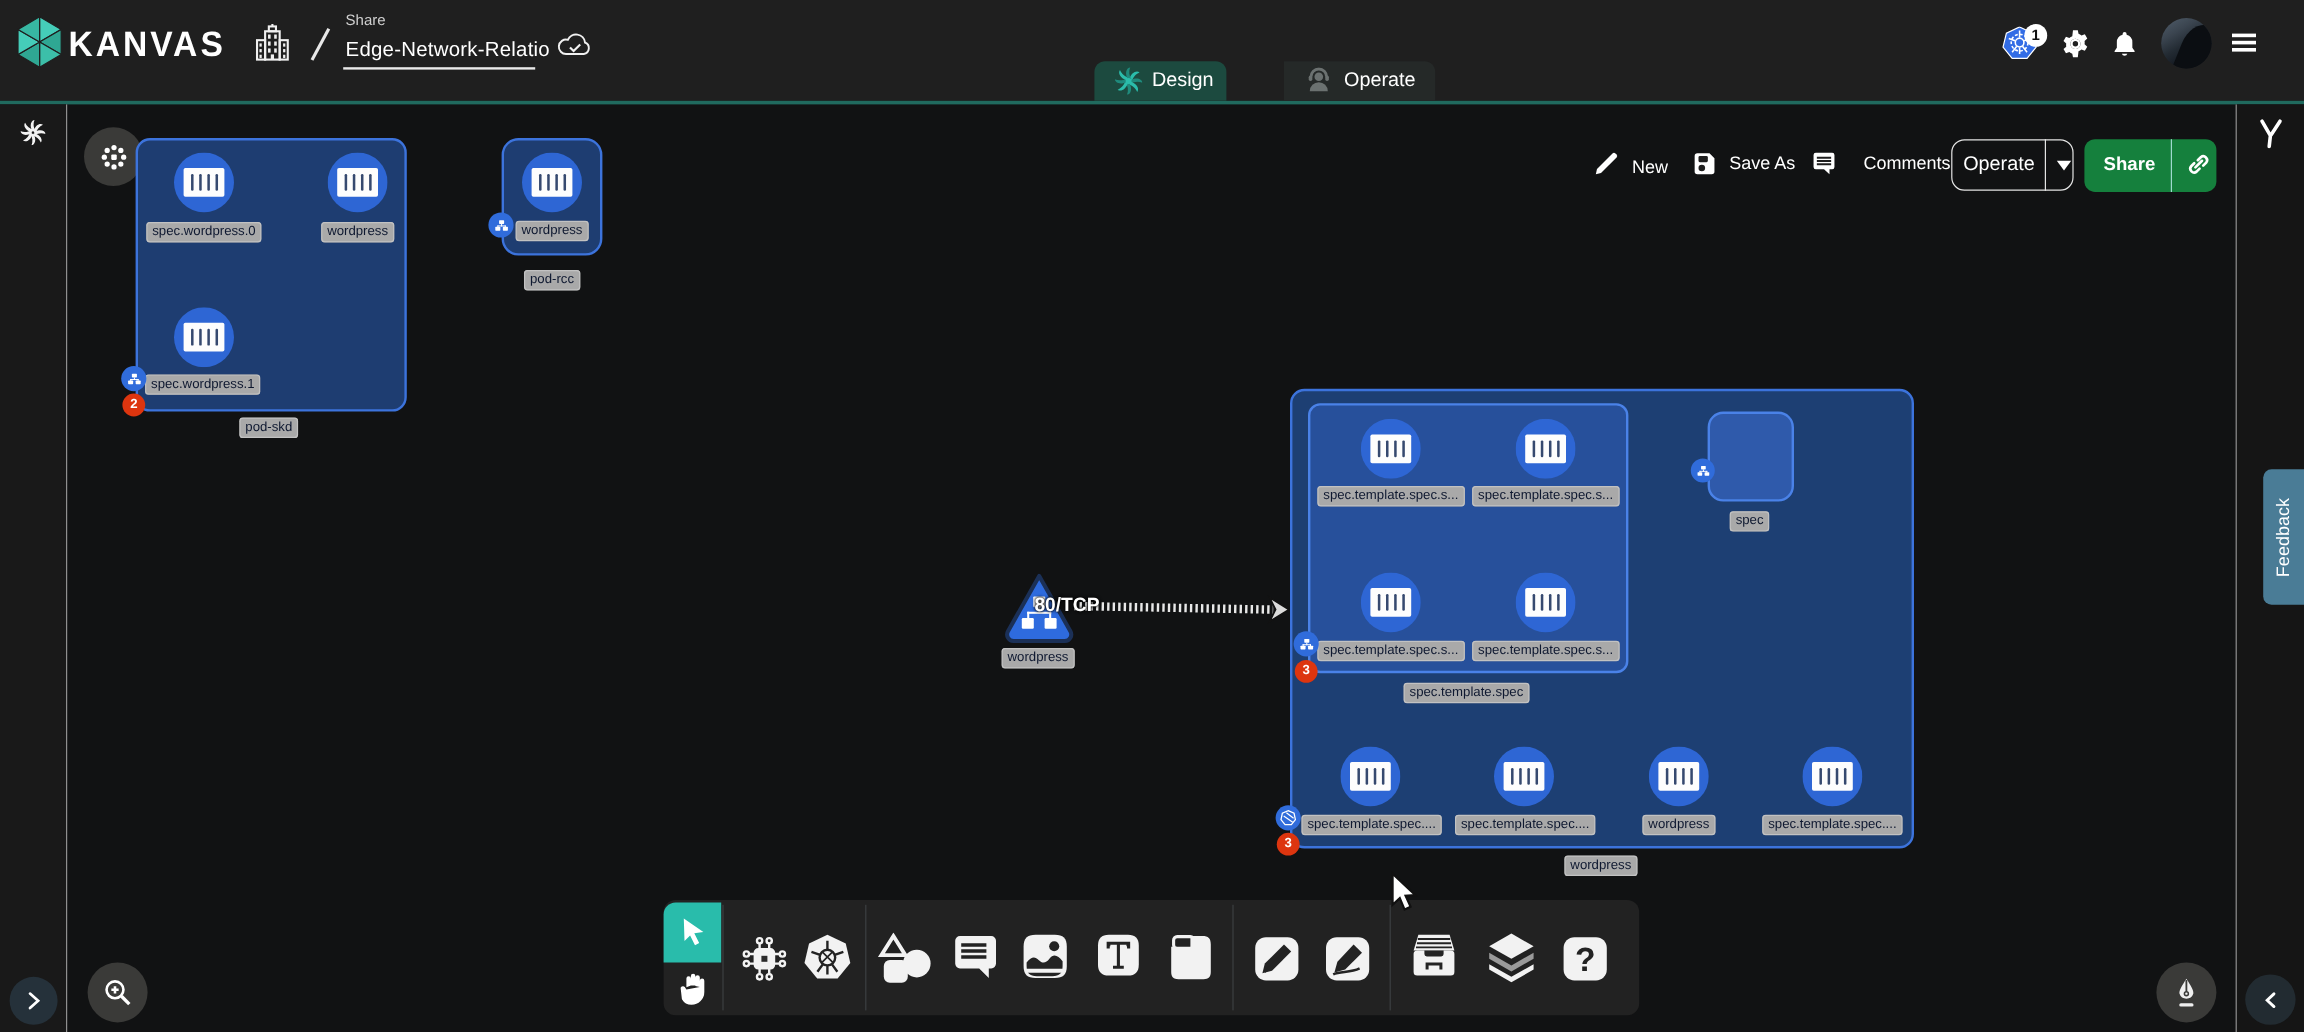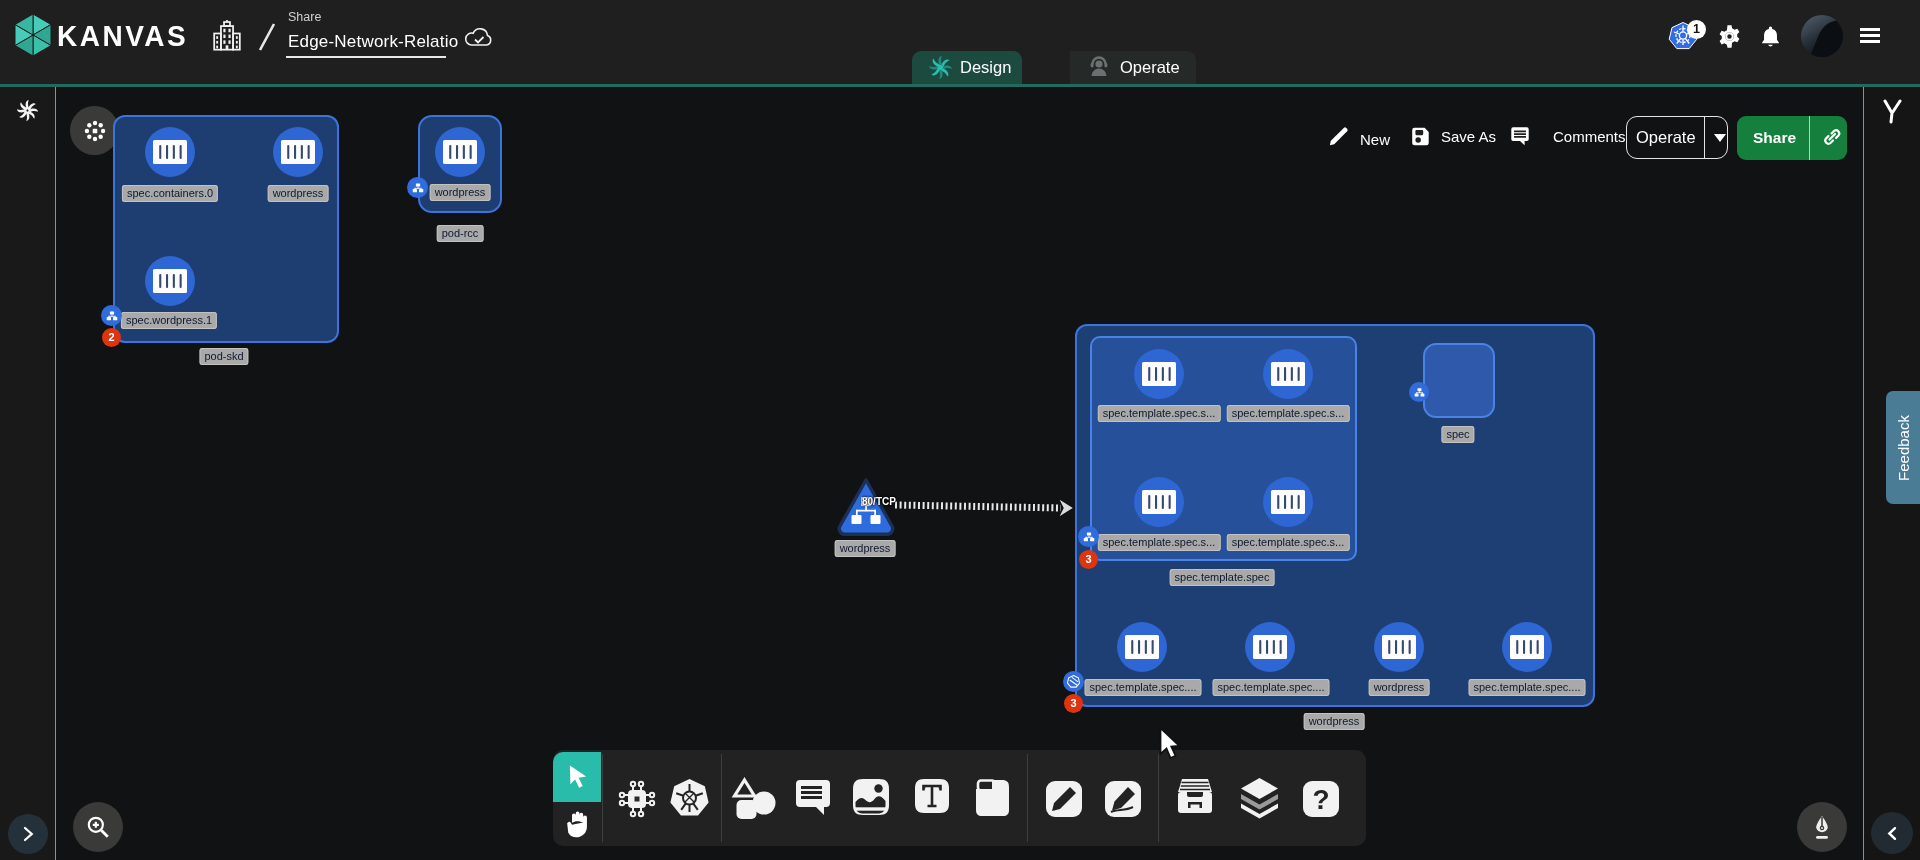--- a/index.html
+++ b/index.html
@@ -273,21 +273,21 @@
 <div class="group" style="left:113px;top:115px;width:226px;height:228px;background:#1e3d71"></div>
 <svg class="circ" style="left:145px;top:127px">
       <use href="#contcirc"></use>
     </svg>
 <svg class="circ" style="left:273px;top:127px">
       <use href="#contcirc"></use>
     </svg>
 <svg class="circ" style="left:145px;top:256px">
       <use href="#contcirc"></use>
     </svg>
-<div class="chip" style="left:170px;top:185px">spec.containers.0</div>
+<div class="chip" style="left:170px;top:185px">spec.wordpress.0</div>
 <div class="chip" style="left:298px;top:185px">wordpress</div>
 <div class="chip" style="left:169px;top:312px">spec.wordpress.1</div>
 <div class="bluebadge" style="left:101px;top:305px">
       <svg width="14" height="14" viewBox="0 0 20 20">
         <use href="#rackicon"></use>
       </svg>
     </div>
 <div class="redbadge" style="left:102px;top:328px">2</div>
 <div class="chip" style="left:224px;top:348px">pod-skd</div>
 
@@ -314,21 +314,21 @@
     <rect x="41.3" y="36.8" width="1.7" height="5.5"></rect>
     <rect x="32.2" y="32.5" width="1.7" height="5.5"></rect>
   </g>
 </svg>
 <div class="chip" style="left:865px;top:540px">wordpress</div>
 
 <svg class="abs" style="left:895px;top:495px" width="182" height="26" viewBox="0 0 182 26">
   <line x1="0" y1="10" x2="166" y2="13" stroke="#e8e8e8" stroke-width="7" stroke-dasharray="2 2.6"></line>
   <path d="M163 3 L179 13 L163 23 L168 13 Z" fill="#dcdcdc" stroke="#121212" stroke-width="1.4"></path>
 </svg>
-<div class="abs" style="left:862px;top:496px;font-size:10px;font-weight:bold;color:#fff;text-shadow:0 0 3px #000, 0 0 2px #000">80/TCP</div>
+<div class="abs" style="left:862px;top:496px;font-size:16px;font-weight:bold;color:#fff;text-shadow:0 0 3px #000, 0 0 2px #000">80/TCP</div>
 
 <div class="group" style="left:1075px;top:324px;width:520px;height:383px;background:#1d3f73"></div>
 
 <div class="group" style="left:1090px;top:336px;width:267px;height:225px;background:#27509b;border-color:#4a82e8;border-width:2px;border-radius:10px"></div>
 <svg class="circ" style="left:1134px;top:349px">
       <use href="#contcirc"></use>
     </svg>
 <svg class="circ" style="left:1263px;top:349px">
       <use href="#contcirc"></use>
     </svg>

